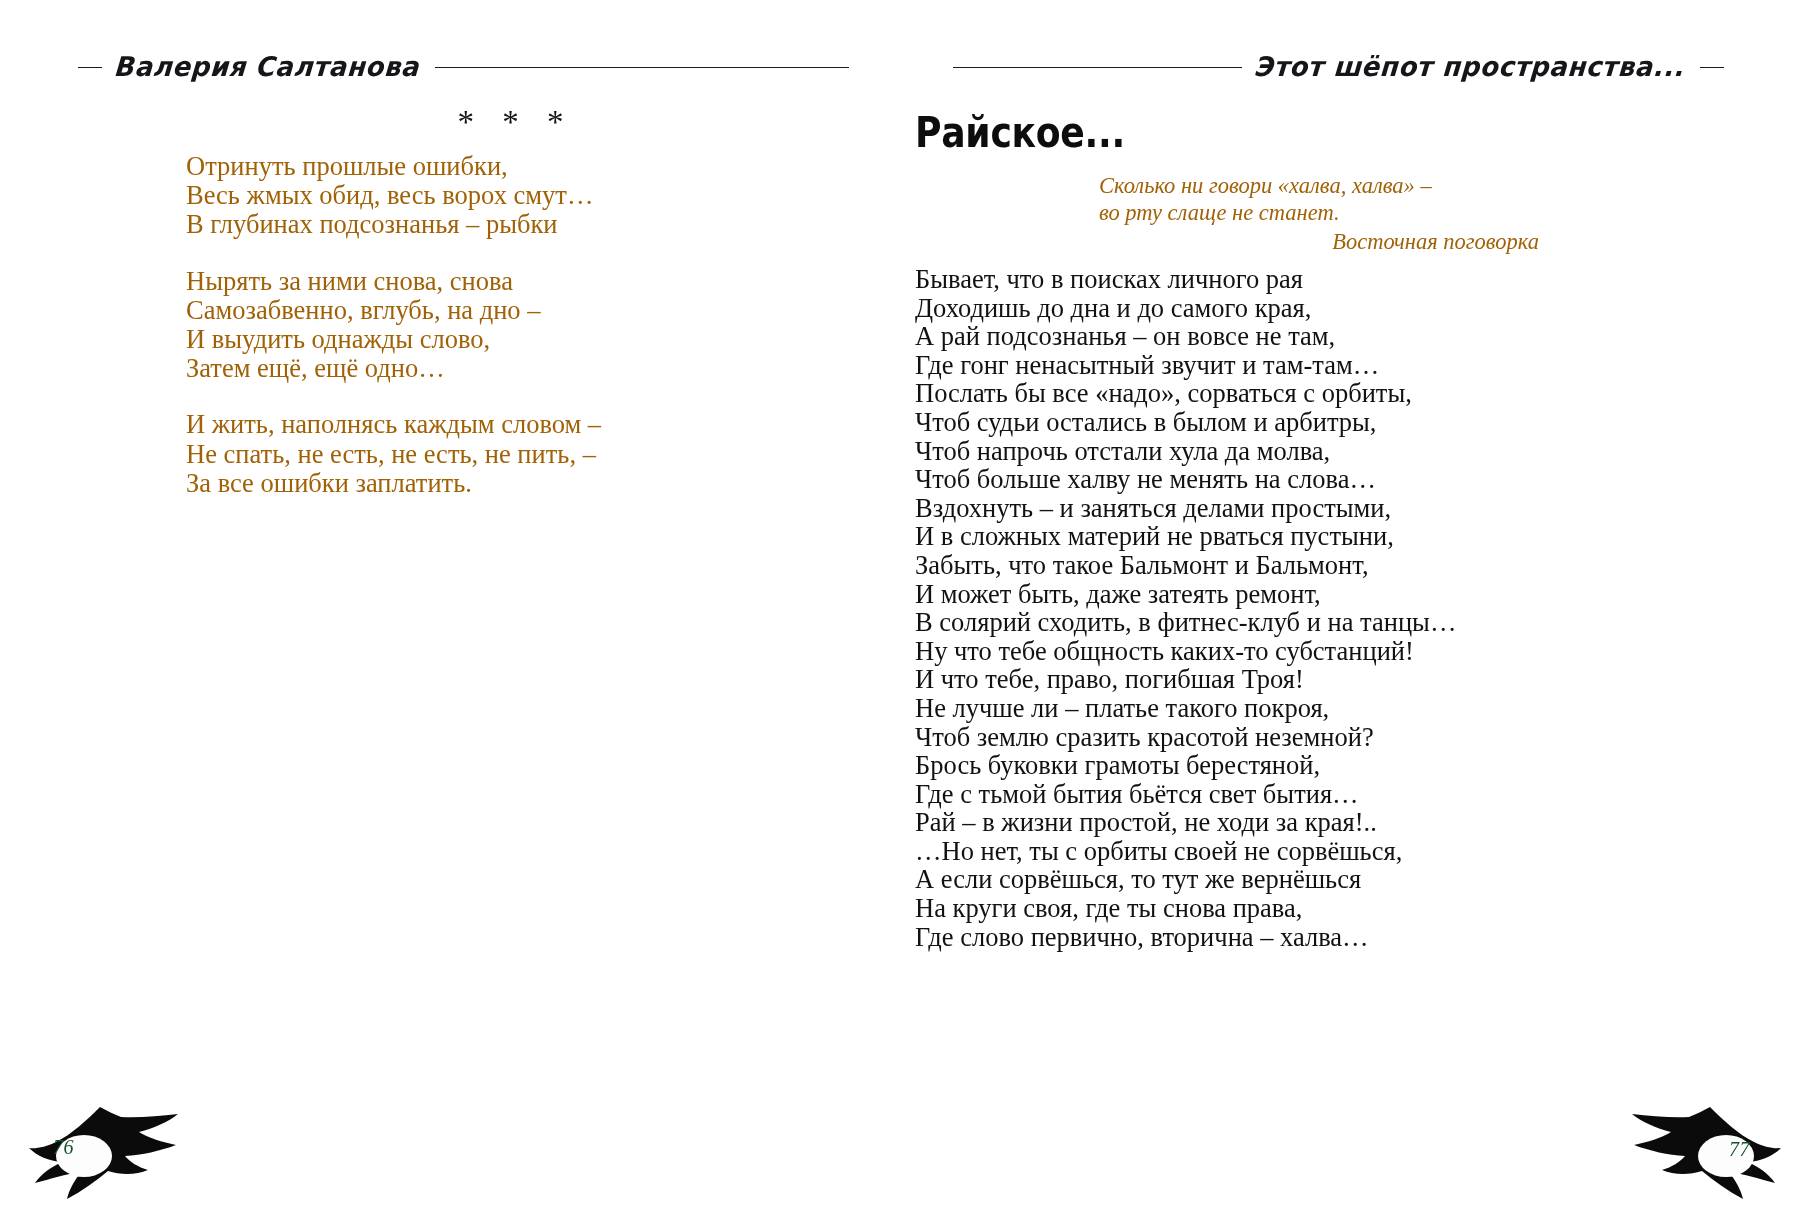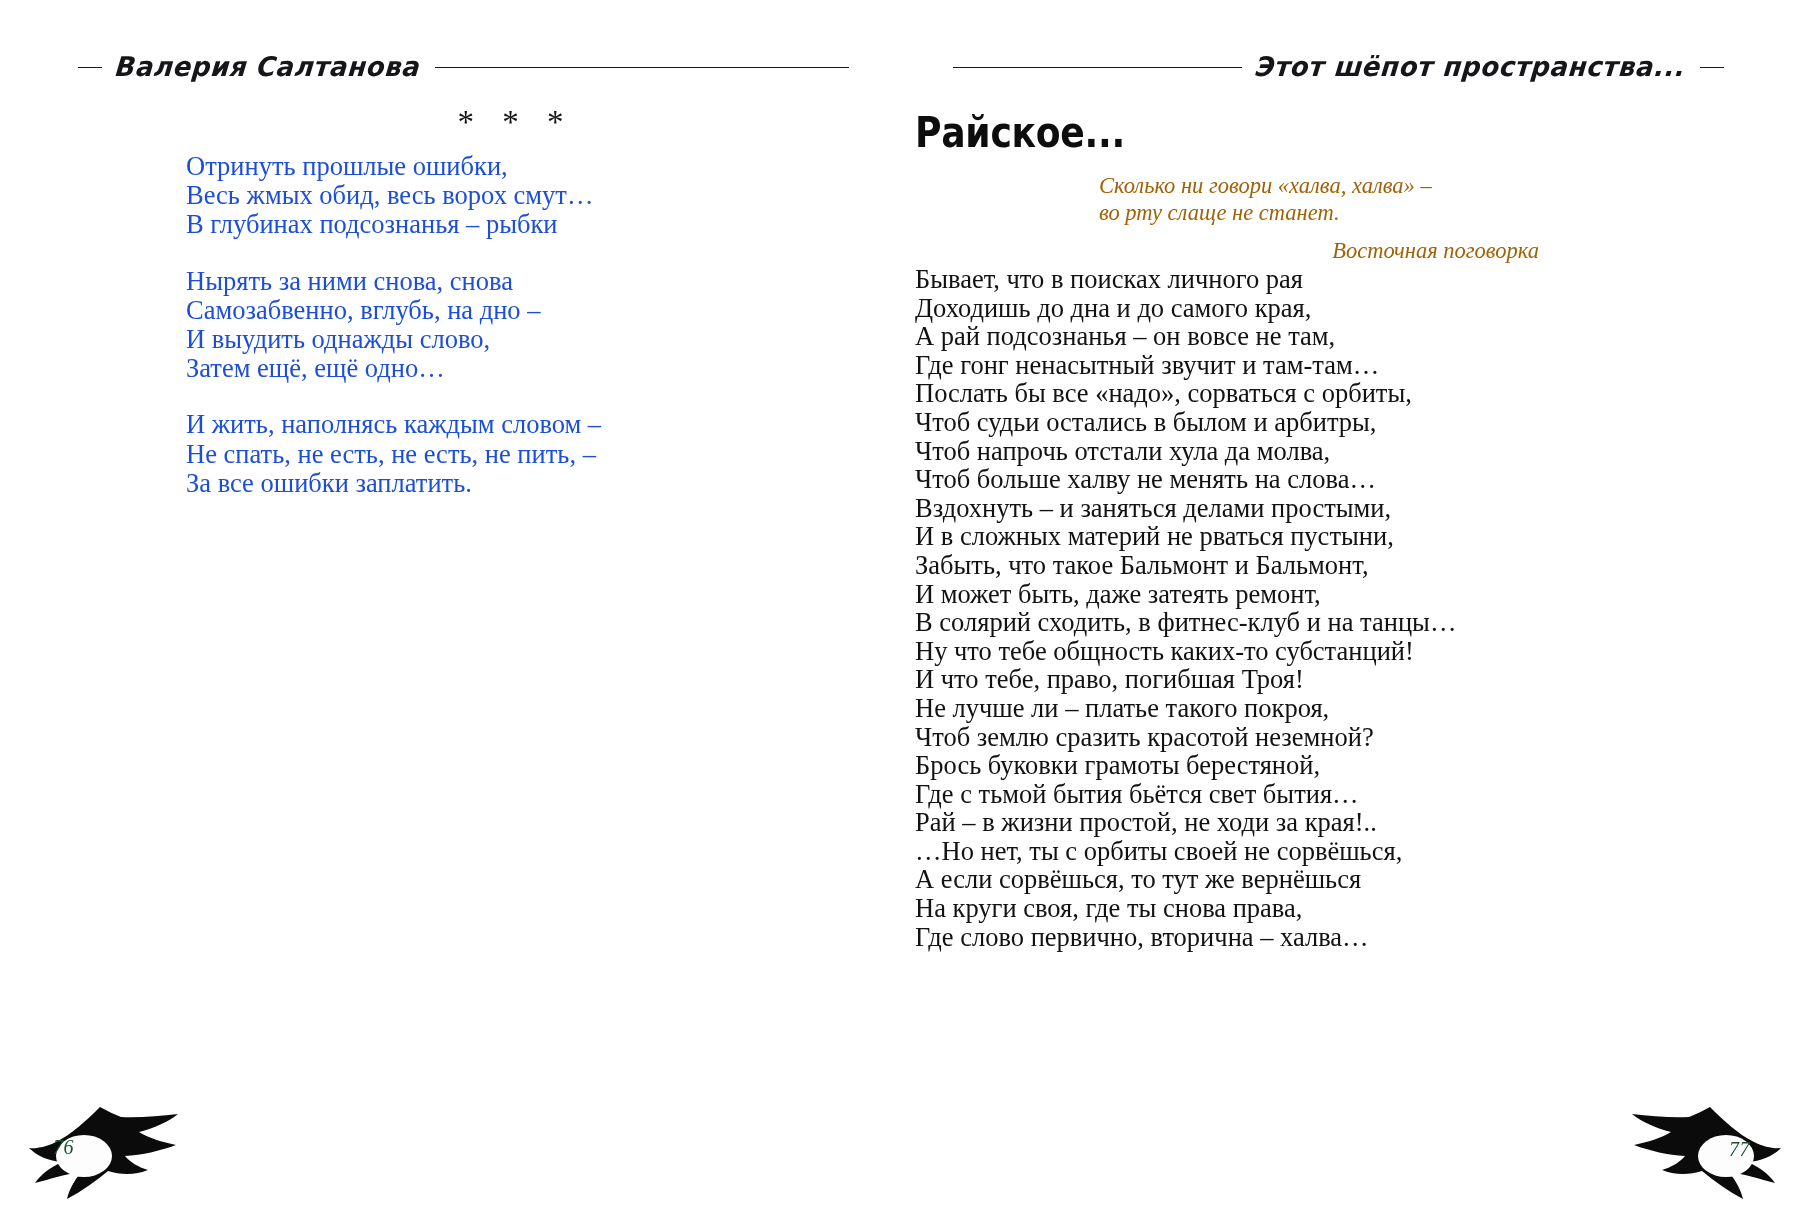--- a/index.html
+++ b/index.html
@@ -80,21 +80,21 @@
     box-sizing: border-box;
   }
 
   .poem-left {
     position: absolute;
     top: 152px;
     left: 186px;
     width: 640px;
     font-size: 26.5px;
     line-height: 29.2px;
-    color: #1d4ed8;
+    color: #a16207;
   }
 
   .poem-right {
     position: absolute;
     top: 265px;
     left: 14px;
     width: 620px;
     font-size: 26.5px;
     line-height: 28.6px;
     color: #121212;
@@ -125,21 +125,21 @@
     width: 440px;
     font-style: italic;
     font-size: 22.5px;
     line-height: 27px;
     color: #a16207;
   }
   .epigraph .line { display: block; white-space: pre; }
   .epigraph .src {
     display: block;
     text-align: right;
-    margin-top: 11px;
+    margin-top: 2px;
     white-space: pre;
   }
 
   
   .swallow {
     position: absolute;
     bottom: 8px;
     width: 168px;
     height: 104px;
   }

